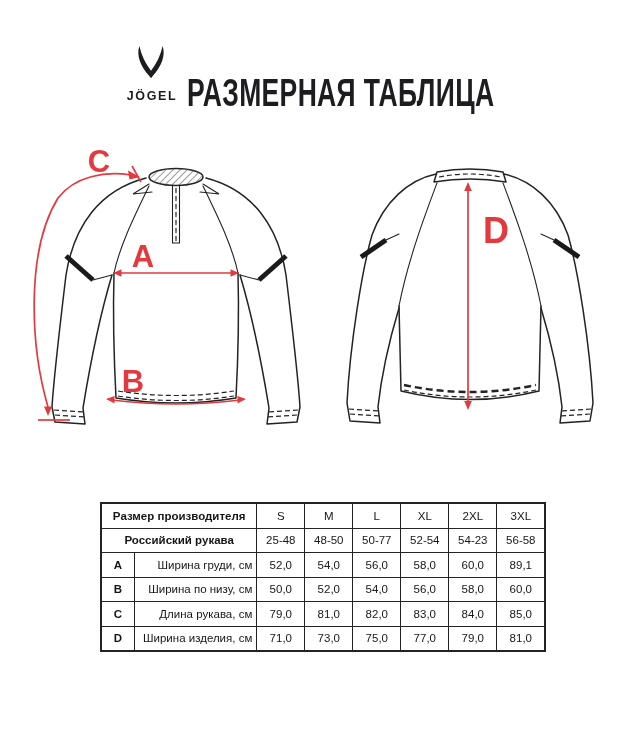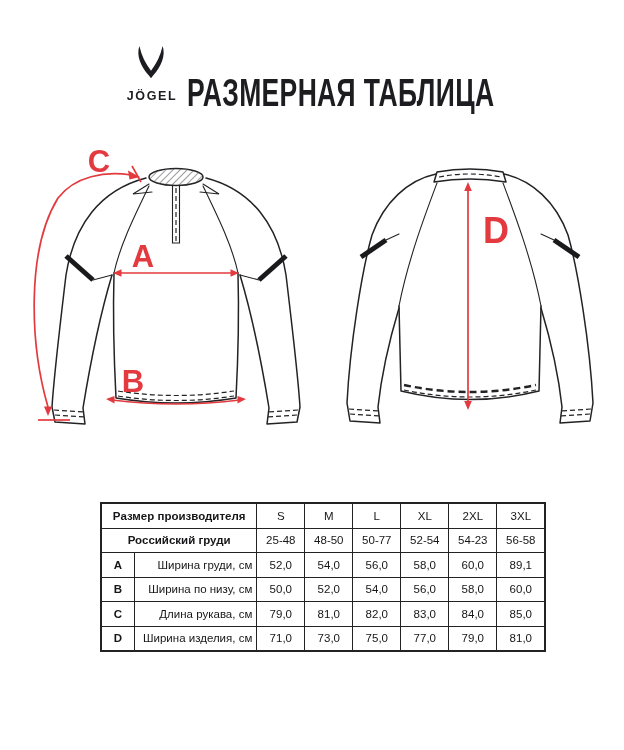--- a/index.html
+++ b/index.html
@@ -166,21 +166,21 @@
       <tr>
         <td class="t-head" colspan="2">Размер производителя</td>
         <td class="t-val">S</td>
         <td class="t-val">M</td>
         <td class="t-val">L</td>
         <td class="t-val">XL</td>
         <td class="t-val">2XL</td>
         <td class="t-val">3XL</td>
       </tr>
       <tr>
-        <td class="t-head" colspan="2">Российский груди</td>
+        <td class="t-head" colspan="2">Российский рукава</td>
         <td class="t-val">25-48</td>
         <td class="t-val">48-50</td>
         <td class="t-val">50-77</td>
         <td class="t-val">52-54</td>
         <td class="t-val">54-23</td>
         <td class="t-val">56-58</td>
       </tr>
       <tr>
         <td class="t-letter">A</td>
         <td class="t-name">Ширина груди, см</td>

